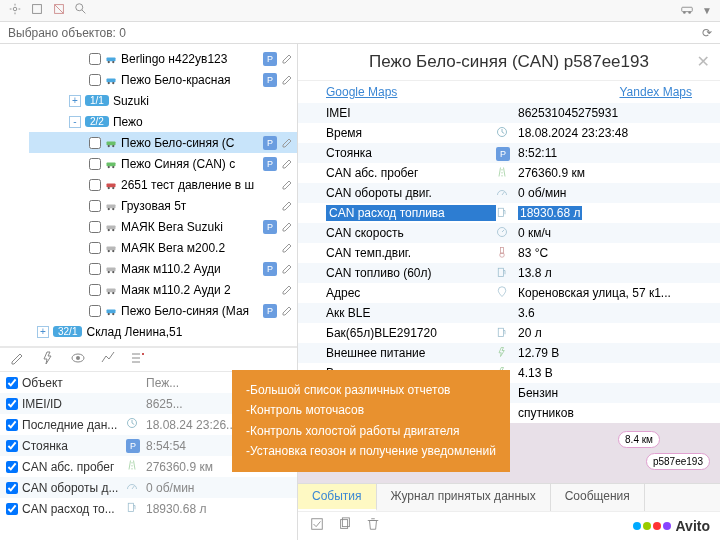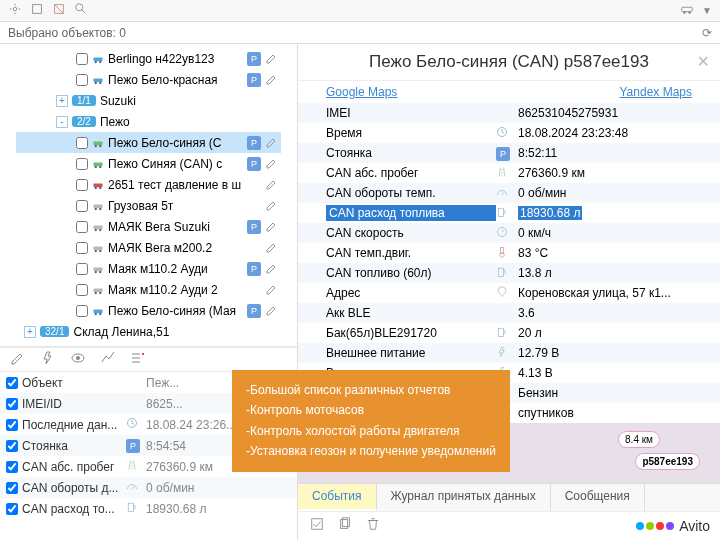--- a/index.html
+++ b/index.html
@@ -6,21 +6,21 @@
 body { width: 720px; height: 540px; overflow: hidden; position: relative; background: #f5f5f5; }
 
 .toolbar { height: 22px; background: #f8f8f8; border-bottom: 1px solid #ddd; display: flex; align-items: center; gap: 8px; padding: 0 8px; }
 .toolbar svg { width: 14px; height: 14px; }
 
 .selection-bar { height: 22px; background: #fff; border-bottom: 1px solid #ddd; display: flex; align-items: center; padding: 0 8px; font-size: 12px; color: #666; justify-content: space-between; }
 
 .main { display: flex; height: calc(100% - 44px); }
 
 .left-panel { width: 298px; background: #fff; border-right: 1px solid #ddd; display: flex; flex-direction: column; }
-.tree { flex: 0 0 auto; overflow: auto; padding: 4px 16px; max-height: 310px; }
+.tree { flex: 0 0 auto; overflow: auto; padding: 4px 0; max-height: 310px; margin-left: 29px; }
 .tree-item { display: flex; align-items: center; padding: 2px 4px; font-size: 12px; height: 21px; gap: 4px; white-space: nowrap; }
 .tree-item.indent-1 { padding-left: 60px; }
 .tree-item.indent-0 { padding-left: 40px; }
 .tree-item.indent-root { padding-left: 8px; }
 .tree-item.selected { background: #c8e4fa; }
 .expand-icon { width: 12px; height: 12px; display: inline-flex; align-items: center; justify-content: center; border: 1px solid #a0c8e8; color: #4a90d0; font-size: 10px; cursor: pointer; }
 .badge { display: inline-block; padding: 0 5px; border-radius: 3px; font-size: 10px; color: #fff; }
 .badge-blue { background: #4aa8e0; }
 .tree-checkbox { width: 12px; height: 12px; cursor: pointer; }
 .car-icon { width: 12px; height: 12px; }
@@ -45,35 +45,35 @@
 .info-table .row:nth-child(odd) { background: #f4f8fc; }
 .info-table .row .label { width: 170px; display: flex; align-items: center; gap: 6px; }
 .info-table .row .icon-col { width: 22px; }
 .info-table .row .value { flex: 1; }
 .info-table .row.highlighted .label { background: #2d7dd2; color: #fff; }
 .info-table .row.highlighted .value span { background: #2d7dd2; color: #fff; padding: 0 2px; }
 
 .map-section { position: relative; height: 60px; background: #e8e0e8; overflow: hidden; }
 .map-badge { position: absolute; background: #fff; border: 1px solid #e0a0d0; border-radius: 10px; padding: 2px 6px; font-size: 10px; }
 .map-badge.b1 { top: 8px; right: 60px; }
-.map-badge.b2 { top: 30px; right: 20px; font-weight: bold; }
+.map-badge.b2 { top: 30px; right: 10px; }
 
 .tabs-row { display: flex; border-top: 1px solid #ddd; background: #f8f8f8; height: 28px; }
 .tab { padding: 5px 14px; font-size: 12px; color: #555; cursor: pointer; border-right: 1px solid #ddd; }
 .tab.active { background: #fef9c3; color: #3b87d4; border-bottom: 2px solid #fff; }
 
 .bottom-toolbar { height: 28px; display: flex; align-items: center; gap: 14px; padding: 0 12px; border-top: 1px solid #eee; }
 
 .orange-callout { position: absolute; left: 232px; top: 370px; background: #e8912f; color: #fff; padding: 10px 14px; font-size: 12px; line-height: 1.7; border-radius: 0; z-index: 10; }
 .orange-callout div::before { content: "-"; }
 
 .avito { position: absolute; right: 10px; bottom: 6px; z-index: 11; display: flex; align-items: center; gap: 5px; }
 .avito-dots { display: flex; gap: 2px; }
 .avito-dots span { width: 8px; height: 8px; border-radius: 50%; display: inline-block; }
-.avito .txt { font-size: 14px; color: #333; font-weight: normal; }
+.avito .txt { font-size: 14px; color: #333; font-weight: bold; }
 </style>
 </head>
 <body>
 
 <div class="toolbar">
   <span><svg viewBox="0 0 16 16">
         <circle cx="8" cy="8" r="2" fill="none" stroke="#888"></circle>
         <path d="M8 2v2M8 12v2M2 8h2M12 8h2" stroke="#888"></path>
       </svg></span>
   <span><svg viewBox="0 0 16 16">
@@ -374,21 +374,21 @@
           <div class="value">8:52:11</div>
         </div>
         <div class="row">
           <div class="label">CAN абс. пробег</div>
           <div class="icon-col"><svg width="12" height="12" viewBox="0 0 16 16">
               <path d="M4 14L6 2M12 14L10 2M8 4v2M8 8v2M8 12v2" stroke="#9c9" fill="none"></path>
             </svg></div>
           <div class="value">276360.9 км</div>
         </div>
         <div class="row">
-          <div class="label">CAN обороты темп.</div>
+          <div class="label">CAN обороты двиг.</div>
           <div class="icon-col"><svg width="12" height="12" viewBox="0 0 16 16">
               <path d="M2 12a6 6 0 0112 0" fill="none" stroke="#9bc"></path>
               <line x1="8" y1="12" x2="11" y2="8" stroke="#9bc"></line>
             </svg></div>
           <div class="value">0 об/мин</div>
         </div>
         <div class="row highlighted">
           <div class="label">
             <span style="background:#2d7dd2;color:#fff;padding:1px 3px">CAN расход топлива</span>
           </div>

